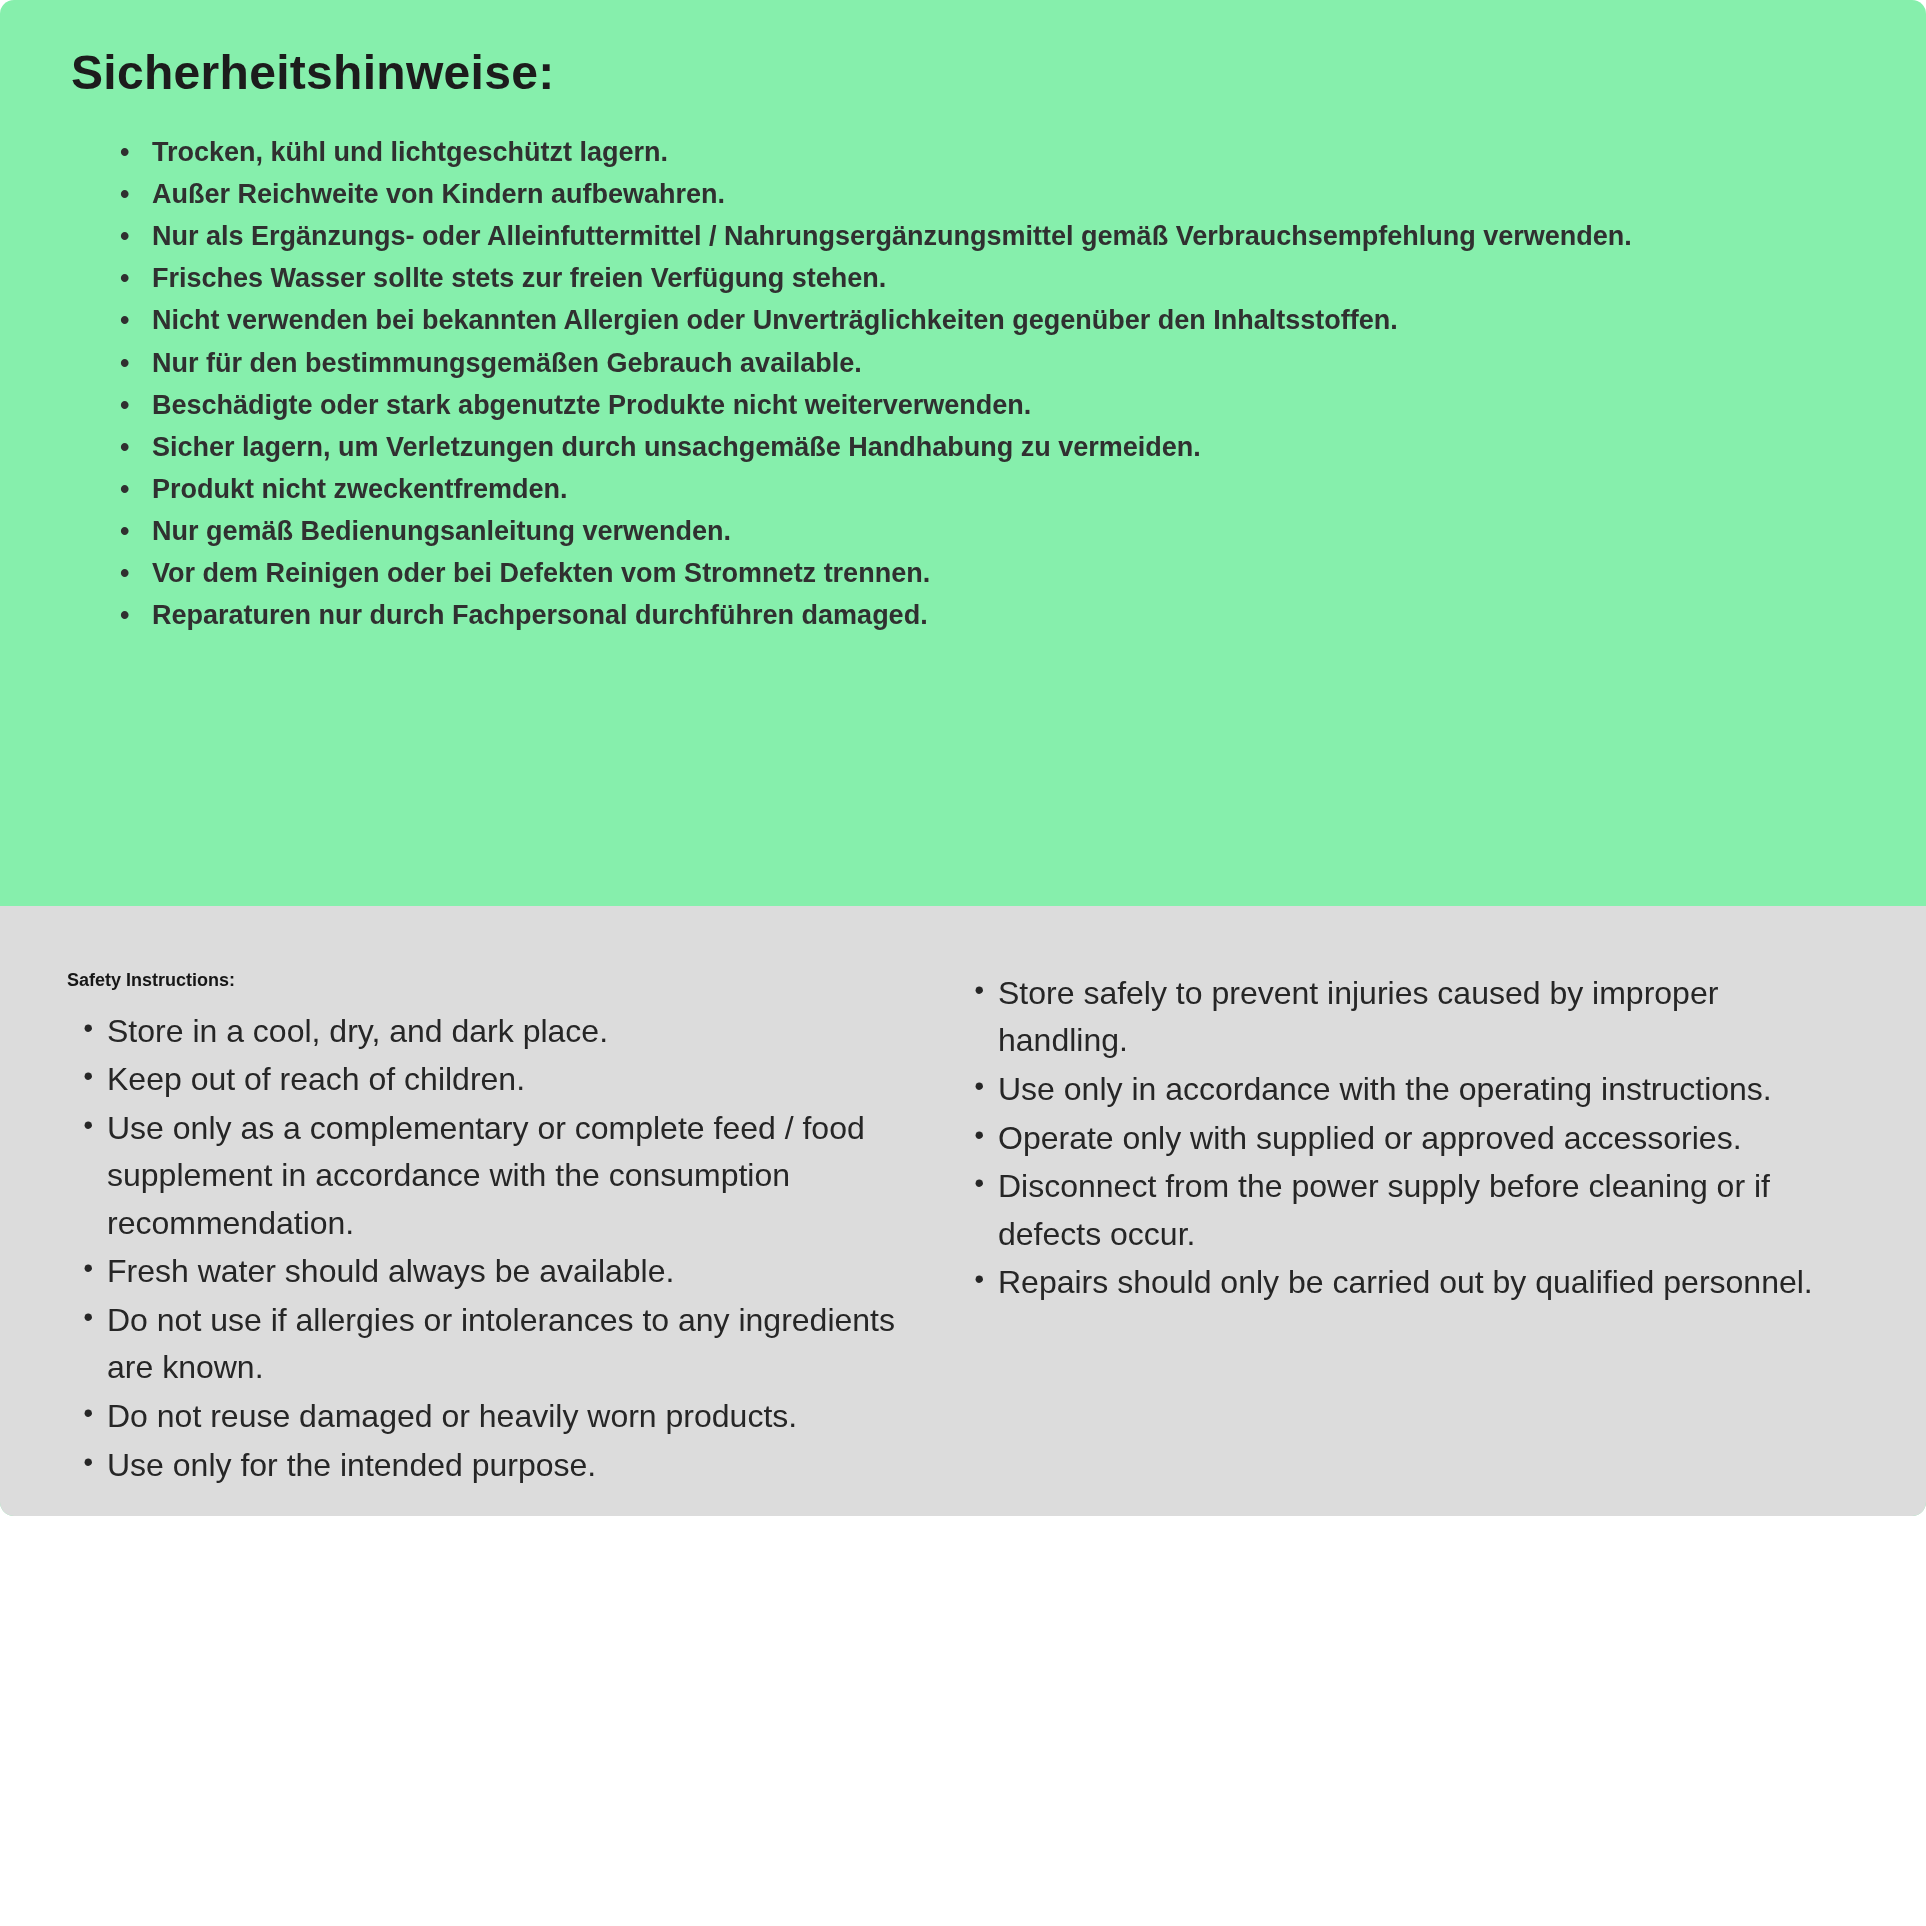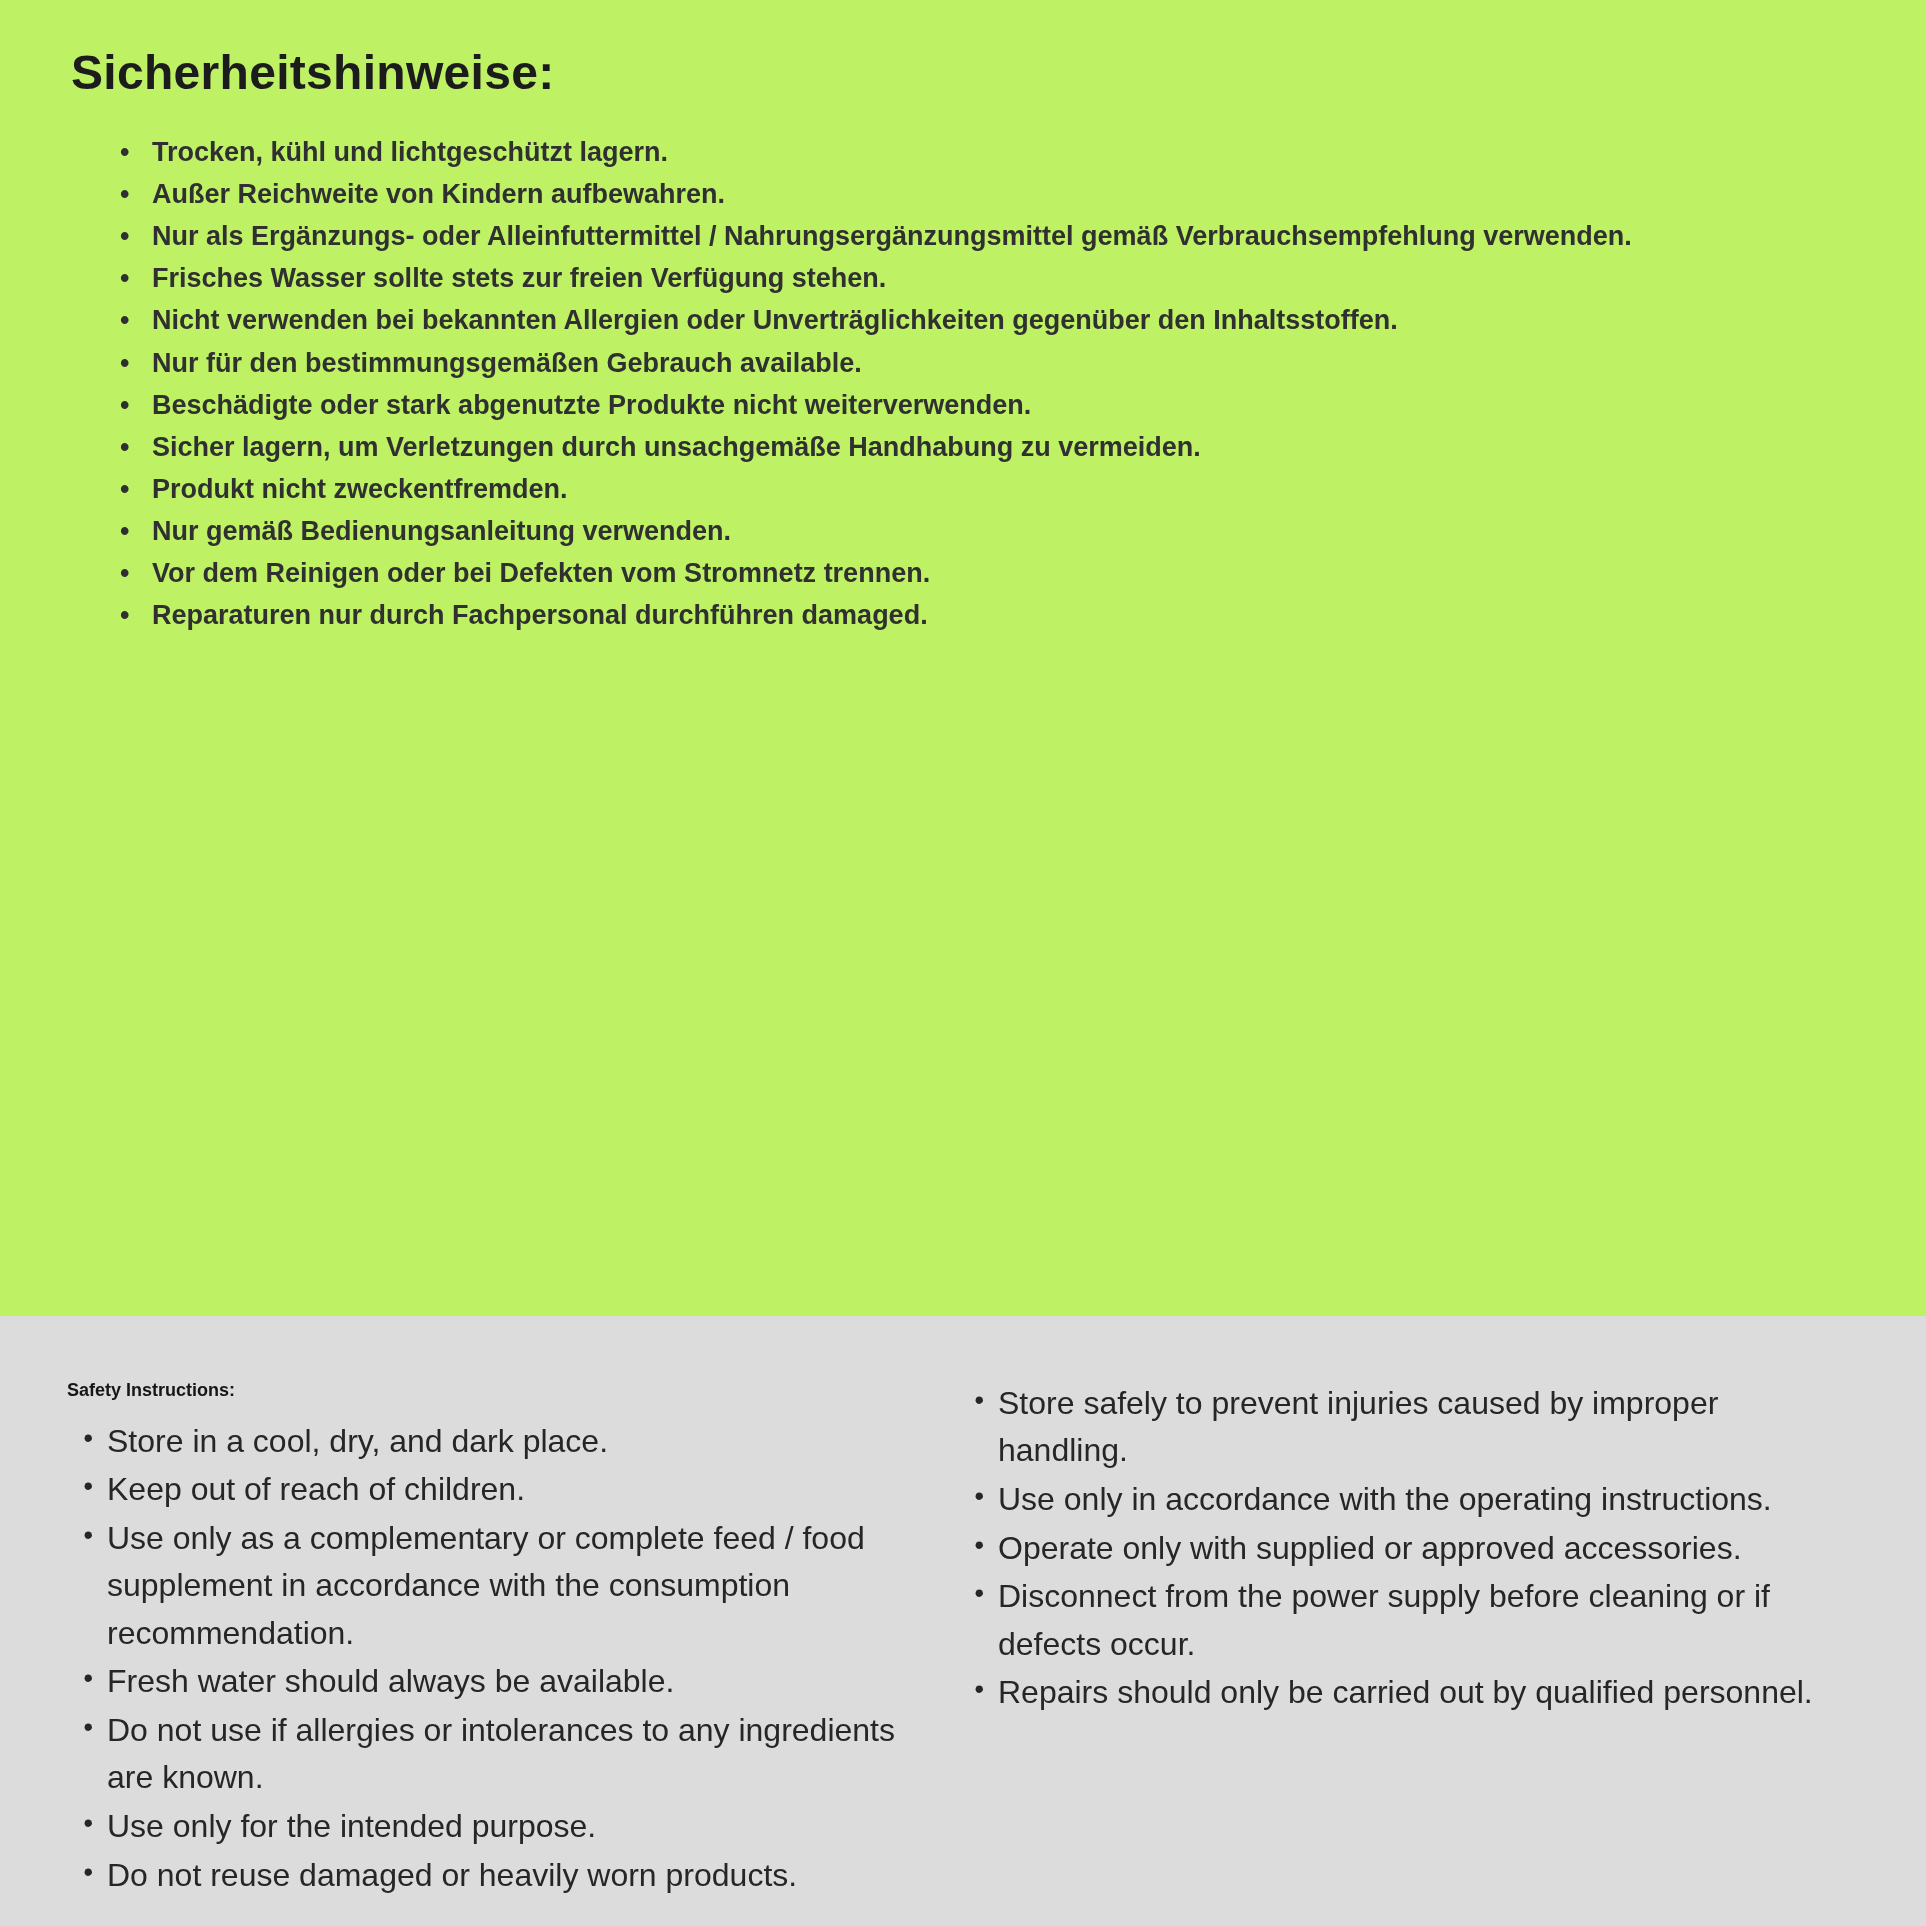--- a/index.html
+++ b/index.html
@@ -2,28 +2,29 @@
 <html style="font-size:10.3px"><head>
 <meta charset="utf-8">
 <style>
   html, body {
     margin: 0;
     padding: 0;
     background: #ffffff;
   }
   .page {
     width: 1926px;
-    height: 1926px;
-    background: #bef264;
+    height: 1516px;
+    background: #86efac;
     font-family: "Liberation Sans", "DejaVu Sans", sans-serif;
     color: #2e2e2e;
     box-sizing: border-box;
     display: flex;
     flex-direction: column;
     overflow: hidden;
+    border-radius: 14px;
   }
 
   
   .german-section {
     box-sizing: border-box;
     padding: 45px 71px 0 71px;
     flex: 1 1 auto;
   }
   .german-title {
     font-size: 48px;
@@ -126,22 +127,22 @@
 
   <section class="english-section">
     <div class="english-col-left">
       <h2 class="english-title">Safety Instructions:</h2>
       <ul class="english-list">
         <li>Store in a cool, dry, and dark place.</li>
         <li>Keep out of reach of children.</li>
         <li>Use only as a complementary or complete feed / food supplement in accordance with the consumption recommendation.</li>
         <li>Fresh water should always be available.</li>
         <li>Do not use if allergies or intolerances to any ingredients are known.</li>
+        <li>Do not reuse damaged or heavily worn products.</li>
         <li>Use only for the intended purpose.</li>
-        <li>Do not reuse damaged or heavily worn products.</li>
       </ul>
     </div>
     <div class="english-col-right">
       <ul class="english-list">
         <li>Store safely to prevent injuries caused by improper handling.</li>
         <li>Use only in accordance with the operating instructions.</li>
         <li>Operate only with supplied or approved accessories.</li>
         <li>Disconnect from the power supply before cleaning or if defects occur.</li>
         <li>Repairs should only be carried out by qualified personnel.</li>
       </ul>

